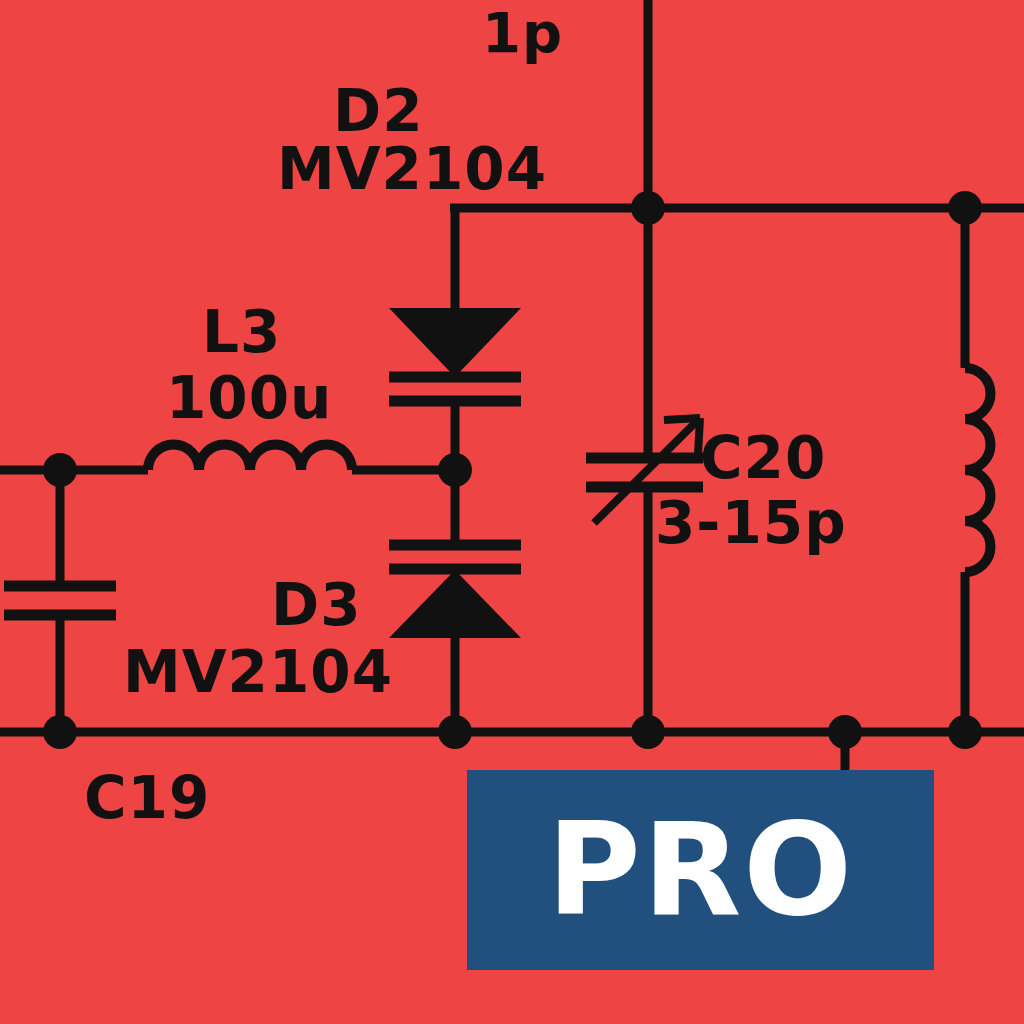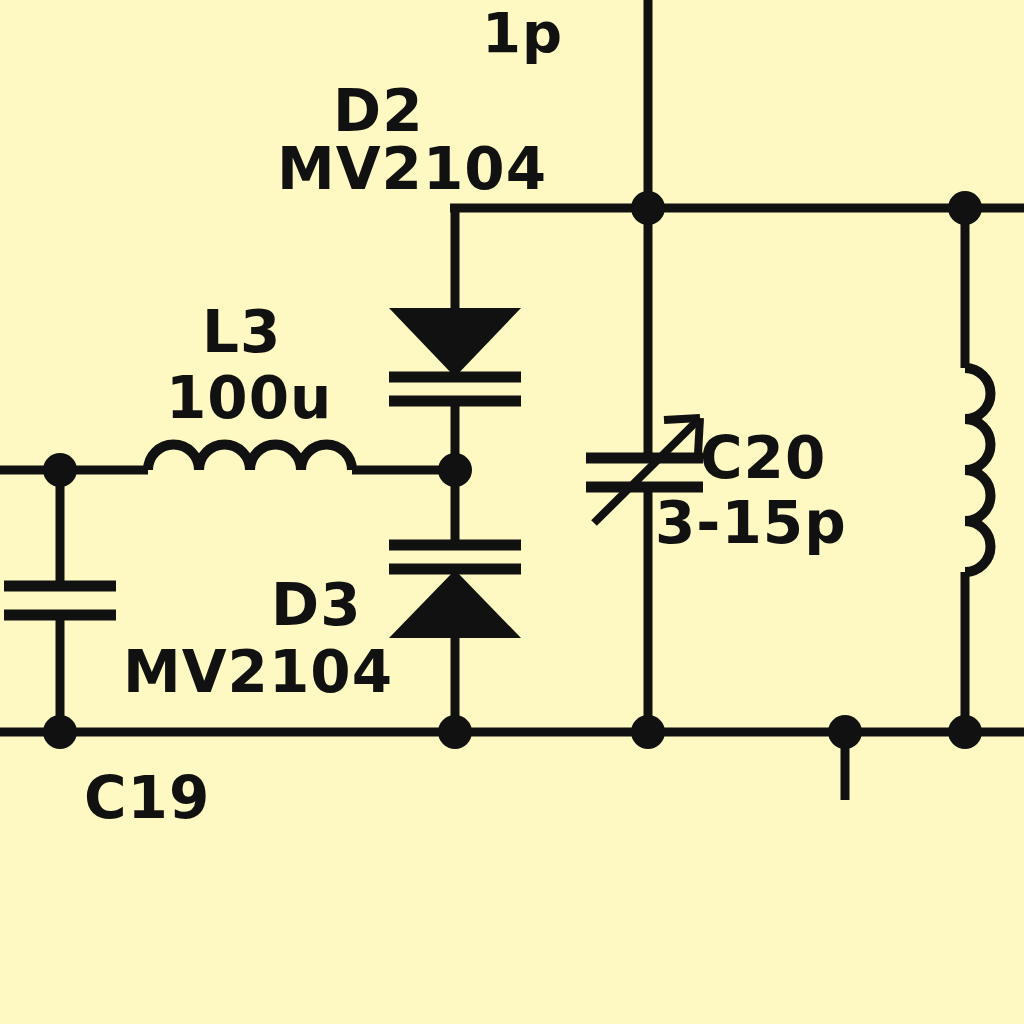--- a/index.html
+++ b/index.html
@@ -7,21 +7,21 @@
     padding: 0;
     background: #ffffff;
   }
   body {
     font-family: "DejaVu Sans", sans-serif;
   }
   #schematic-root {
     position: relative;
     width: 1024px;
     height: 1024px;
-    background: #fef9c3;
+    background: #ef4444;
     overflow: hidden;
   }
   #schematic-svg {
     position: absolute;
     left: 0;
     top: 0;
     width: 1024px;
     height: 1024px;
     display: block;
   }
@@ -160,14 +160,17 @@
     <text class="label-text" x="655" y="543" font-size="58">3-15p</text>
 
     <text class="label-text" x="271" y="625" font-size="58">D3</text>
 
     <text class="label-text" x="123" y="692" font-size="58">MV2104</text>
 
     <text class="label-text" x="84" y="818" font-size="58">C19</text>
 
   </svg>
 
+  <div class="pro-badge" style="left:467px; top:770px; width:467px; height:200px;">
+    <span class="pro-badge-text">PRO</span>
+  </div>
 
 </div>
 
 </body></html>

